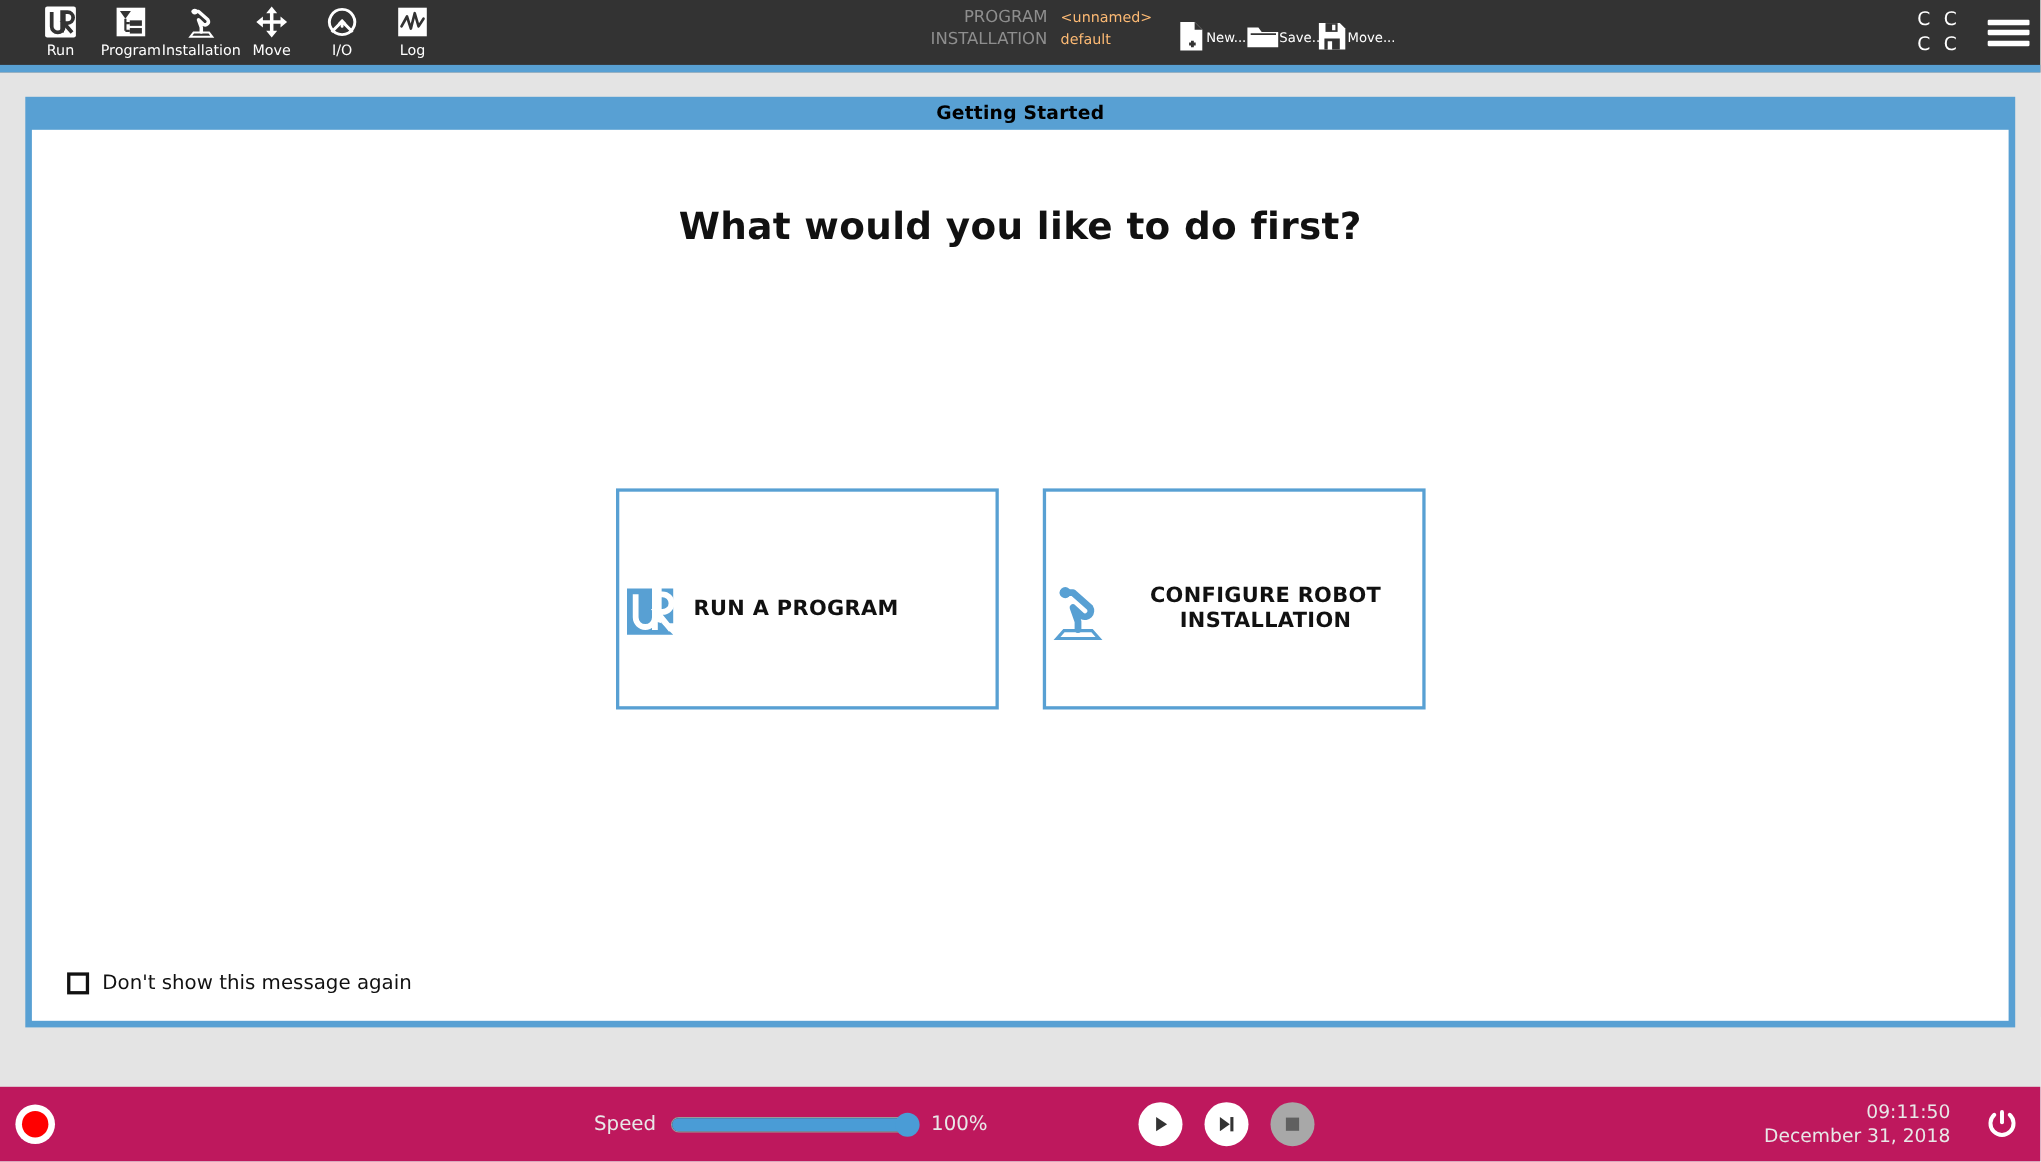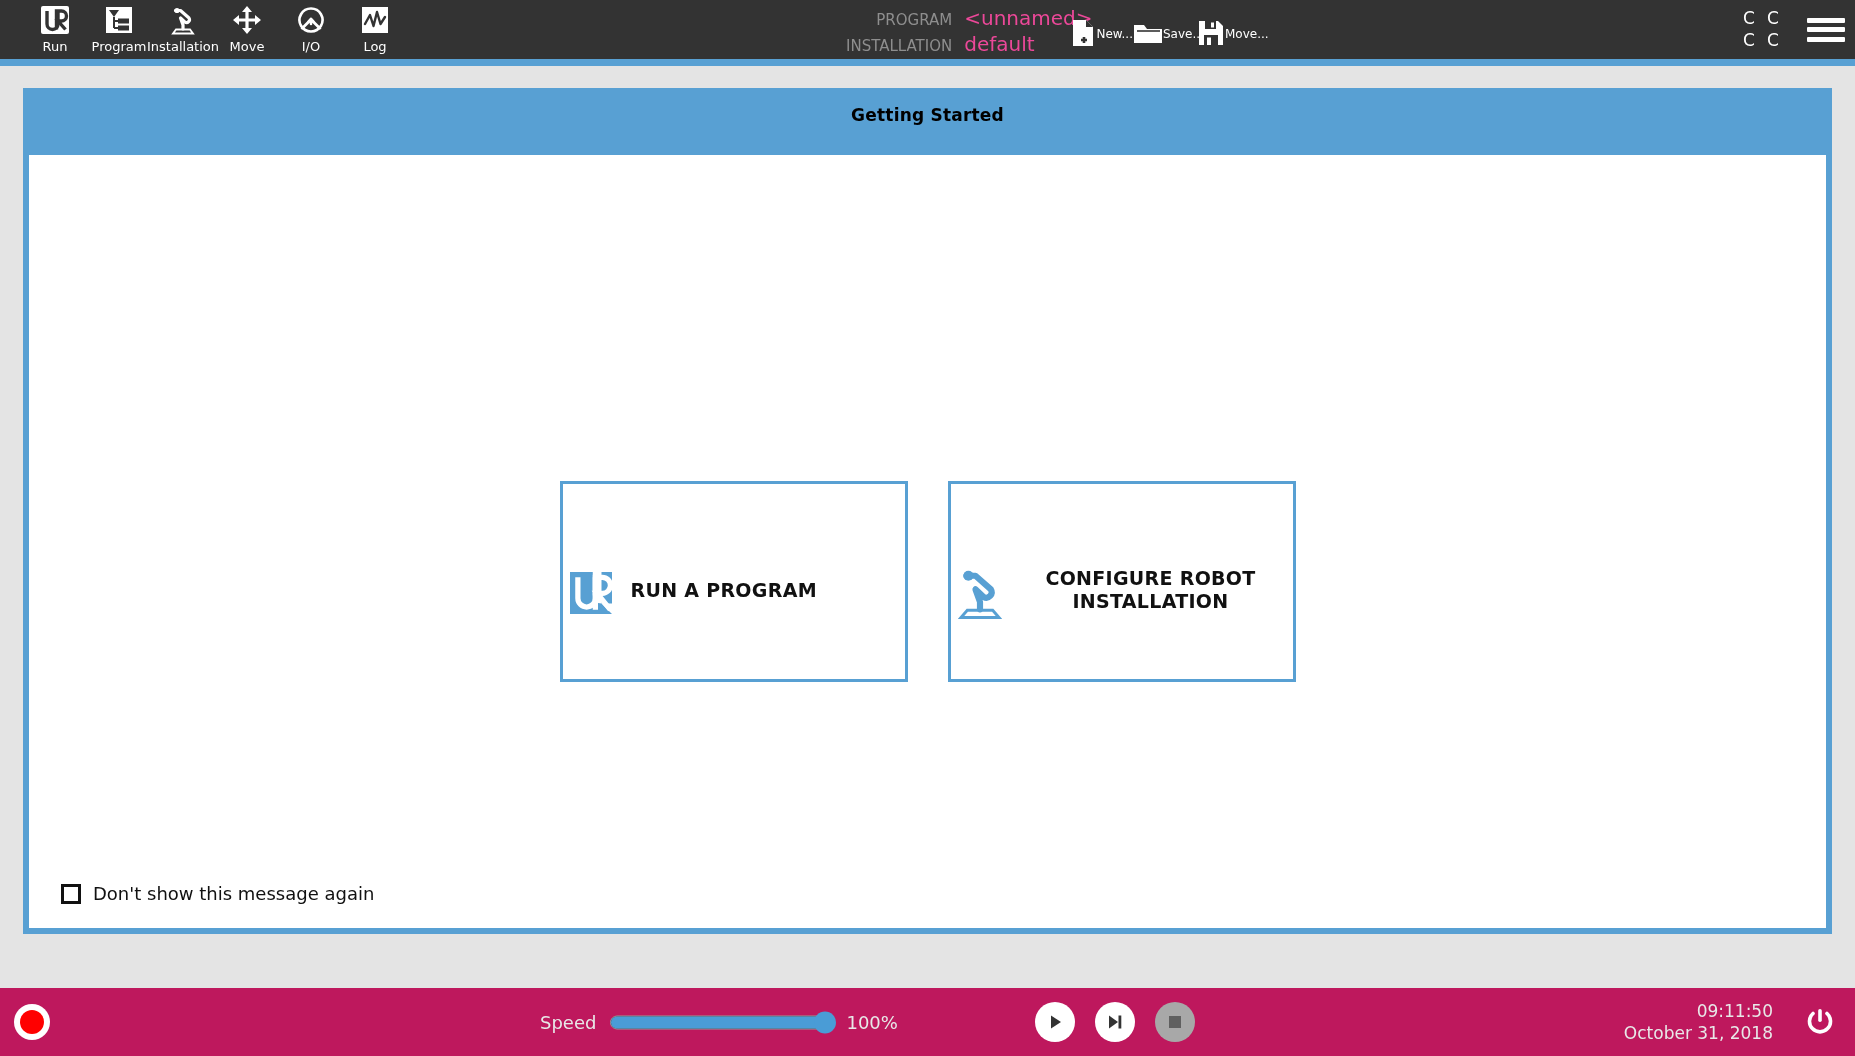--- a/index.html
+++ b/index.html
@@ -83,22 +83,22 @@
     row-gap: 2px;
     align-items: baseline;
   }
   .prog-key {
     color: #8e8e8e;
     font-size: 15px;
     text-align: right;
     white-space: nowrap;
   }
   .prog-val {
-    color: #ec4899;
-    font-size: 20px;
+    color: #fdba74;
+    font-size: 13px;
     white-space: nowrap;
   }
 
   
   .fileops {
     position: absolute;
     left: 1069px;
     top: 2px;
     display: flex;
     gap: 0px;
@@ -175,22 +175,21 @@
     background: #e4e4e4;
     padding: 22px 23px 0 23px;
   }
 
   .dialog {
     width: 100%;
     height: 846px;
     display: flex;
     flex-direction: column;
     background: #58a0d3;
-    padding: 12px 6px 6px 6px;
-    gap: 25px;
+    padding: 0 6px 6px 6px;
   }
   .dialog-title {
     height: 30px;
     line-height: 30px;
     text-align: center;
     color: #000000;
     font-size: 17px;
     font-weight: bold;
     letter-spacing: 0.2px;
   }
@@ -536,20 +535,21 @@
     <div class="header-accent"></div>
   </div>
 
   <div class="body-area">
     <div class="dialog">
 
       <div class="dialog-title">Getting Started</div>
 
       <div class="dialog-inner">
 
+        <div class="headline">What would you like to do first?</div>
 
         <div class="cards">
 
           <div class="card">
             <span class="card-icon">
               <svg width="56" height="56" viewBox="0 0 32 32">
                 <path d="M4 4 L17 4 L17 17 a5 5 0 0 0 5 5 L28 28 L4 28 Z" fill="#58a0d3"></path>
                 <path d="M22 4 L28 4 L28 22 L22 22 Z" fill="#58a0d3"></path>
                 <path d="M8.5 7 L8.5 19 a5 5 0 0 0 10 0 L18.5 7" fill="none" stroke="#ffffff" stroke-width="3"></path>
                 <path d="M18.5 25.5 L18.5 7 L22.5 7 a4.6 4.6 0 0 1 0 9.2 L19.5 16.2 L27 25.5" fill="none" stroke="#ffffff" stroke-width="3" stroke-linejoin="miter"></path>
@@ -611,21 +611,21 @@
       </span>
       <span class="tbtn disabled">
         <svg width="18" height="18" viewBox="0 0 18 18">
           <rect x="3" y="3" width="12" height="12" fill="#606060"></rect>
         </svg>
       </span>
     </div>
 
     <div class="clock">
       <div class="clock-time">09:11:50</div>
-      <div class="clock-date">October 31, 2018</div>
+      <div class="clock-date">December 31, 2018</div>
     </div>
 
     <div class="power-btn">
       <svg width="36" height="36" viewBox="0 0 36 36">
         <path d="M11 9.5 a10.5 10.5 0 1 0 14 0" fill="none" stroke="#ffffff" stroke-width="3.6" stroke-linecap="round"></path>
         <rect x="16.2" y="5" width="3.6" height="13" rx="1.8" fill="#ffffff"></rect>
       </svg>
     </div>
 
   </div>

